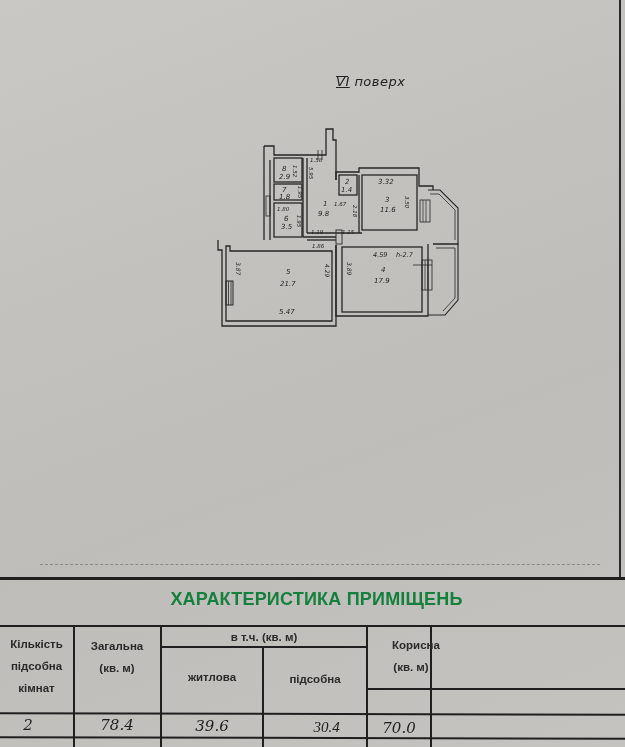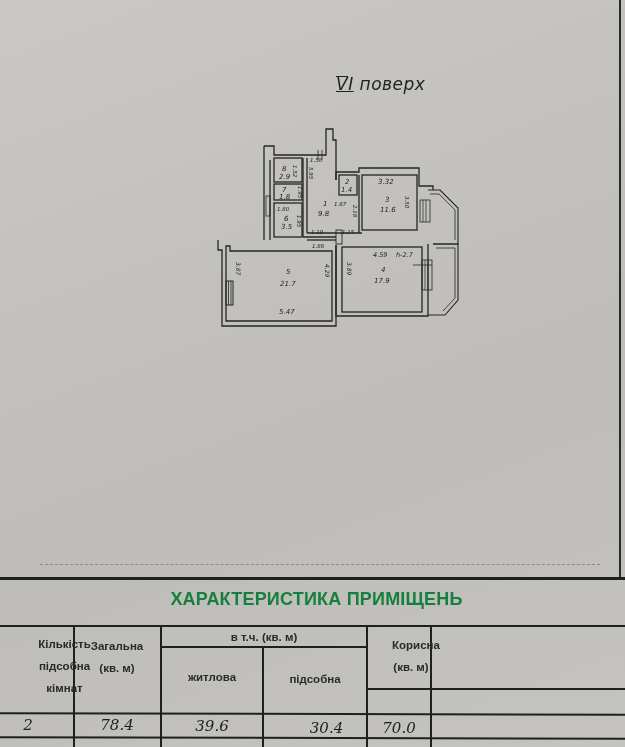--- a/index.html
+++ b/index.html
@@ -10,21 +10,21 @@
       font-family: "Liberation Sans", sans-serif;
       color: #1c1c1c;
     }
     .page-border-right {
       position: absolute; left: 619px; top: 0; width: 2px; height: 578px;
       background: #2a2a2a;
     }
     .floor-label {
       position: absolute; left: 336px; top: 74px;
       font-family: "DejaVu Sans", sans-serif; font-style: italic;
-      font-size: 17px; color: #222; letter-spacing: 0.5px;
+      font-size: 13px; color: #222; letter-spacing: 0.5px;
     }
     .floor-label .roman { text-decoration: underline; text-decoration-thickness: 1px; }
     .floor-label .roman::before {
       content: ""; display: block; position: absolute; left: 0; top: 2px; width: 12px; height: 1px; background:#222;
     }
     svg.plan { position: absolute; left: 0; top: 0; }
     .plan text { font-family: "DejaVu Sans", sans-serif; font-style: italic; fill: #1e1e1e; }
 
     .dashed-sep {
       position: absolute; left: 40px; top: 564px; width: 560px; height: 0;
@@ -174,34 +174,34 @@
 <div class="vline" style="left:160px; top:626px; height:121px;"></div>
 <div class="vline" style="left:262px; top:646px; height:101px;"></div>
 <div class="vline" style="left:366px; top:626px; height:121px;"></div>
 <div class="vline" style="left:430px; top:626px; height:121px;"></div>
 
 <div class="hline" style="left:160px; top:646px; width:207px;"></div>
 <div class="hline" style="left:366px; top:688px; width:259px;"></div>
 <div class="hline" style="left:0; top:713px; width:625px; transform:rotate(0.15deg);"></div>
 <div class="hline" style="left:0; top:737px; width:625px; transform:rotate(0.15deg);"></div>
 
-<div class="hdr" style="left:0; top:633px; width:73px;margin-left:28px;">
+<div class="hdr" style="left:0; top:633px; width:73px;">
   <div>Кількість</div>
   <div>підсобна</div>
   <div>кімнат</div>
 </div>
 <div class="hdr" style="left:74px; top:635px; width:86px; font-weight:normal;">
   <div style="font-weight:bold">Загальна</div>
   <div style="font-weight:bold">(кв. м)</div>
 </div>
 <div class="hdr" style="left:162px; top:626px; width:204px;">в т.ч. (кв. м)</div>
 <div class="hdr" style="left:162px; top:666px; width:100px;">житлова</div>
 <div class="hdr" style="left:264px; top:668px; width:102px;">підсобна</div>
 <div class="hdr" style="left:368px; top:634px; width:62px;padding-left:24px;">
   <div>Корисна</div>
   <div>(кв. м)</div>
 </div>
 
 <div class="cell-val" style="left:0; top:716px; width:56px;">2</div>
 <div class="cell-val" style="left:74px; top:716px; width:86px;">78.4</div>
 <div class="cell-val" style="left:162px; top:717px; width:100px;">39.6</div>
-<div class="cell-val" style="left:264px; top:719px; width:125px;">30.4</div>
+<div class="cell-val" style="left:264px; top:719px; width:125px;font-family:Liberation Serif, serif;">30.4</div>
 <div class="cell-val" style="left:368px; top:719px; width:62px;">70.0</div>
 
 </body></html>

